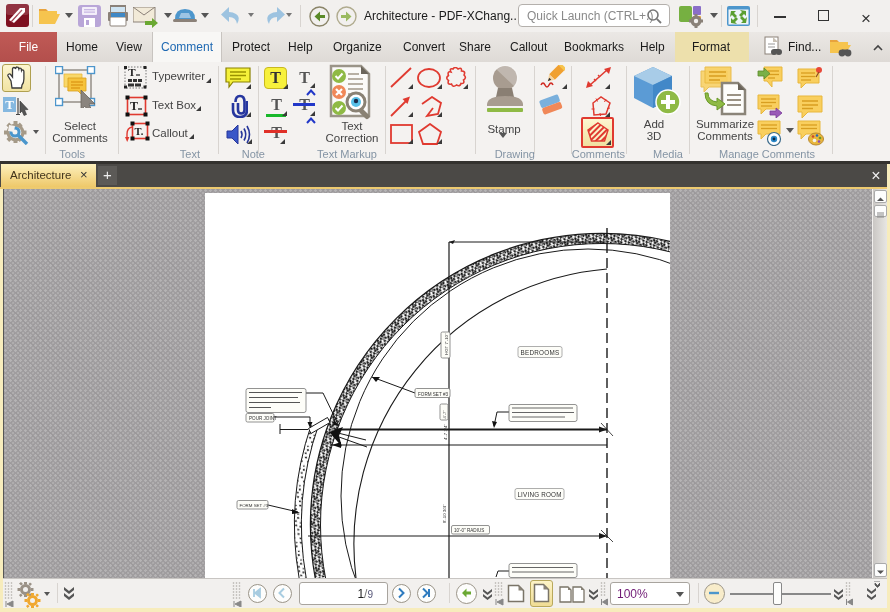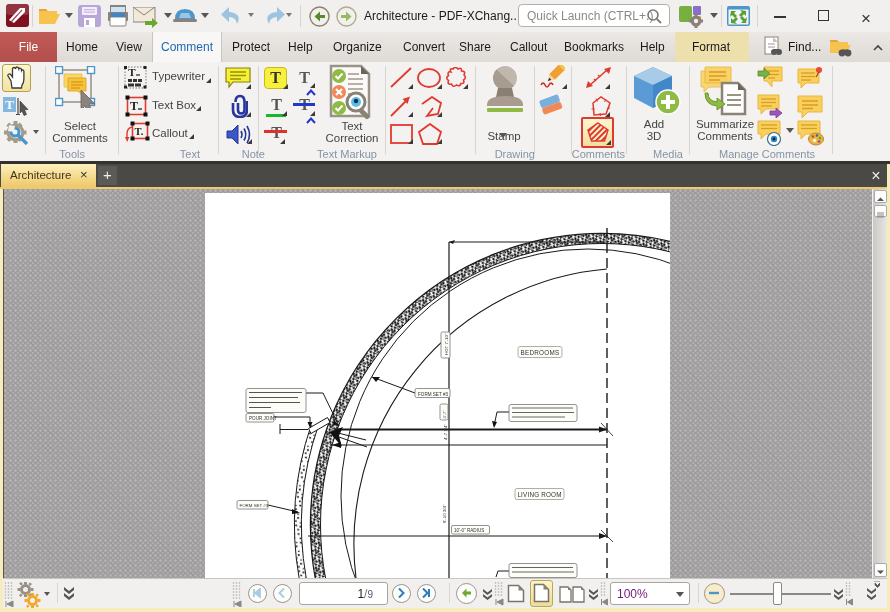--- a/index.html
+++ b/index.html
@@ -357,21 +357,21 @@
 <div class="grplbl" style="left:420px;top:148px;width:115px">Drawing</div>
 <div class="sep" style="left:475px;top:66px;height:88px"></div>
 
 <div class="abs" style="left:483px;top:65px"><svg width="44" height="50" viewBox="0 0 44 50">
       <circle cx="22" cy="13" r="12" fill="#a89c90"></circle>
       <path d="M15 23 h14 l2 9 h-18 z" fill="#8a7f73"></path>
       <path d="M4 39 q1 -8 18 -8 q17 0 18 8 l0 2 h-36 z" fill="#a89c90"></path>
       <rect x="4" y="43" width="36" height="4" rx="1" fill="#8fba45"></rect>
       <path d="M13 4 L32 22 A12 12 0 0 0 13 4" fill="rgba(255,255,255,0.28)"></path>
     </svg></div>
-<div class="btnlbl" style="left:480px;top:130px;width:48px">Stamp</div>
+<div class="btnlbl" style="left:480px;top:123px;width:48px">Stamp</div>
 <div class="abs" style="left:499px;top:133px;width:0;height:0;border-left:4px solid transparent;border-right:4px solid transparent;border-top:5px solid #555"></div>
 <div class="sep" style="left:534px;top:66px;height:88px"></div>
 
 <div class="abs" style="left:539px;top:65px"><svg width="26" height="25" viewBox="0 0 26 25">
       <g transform="rotate(45 13 12)">
         <rect x="9" y="-2" width="8" height="14" fill="#f0a030"></rect>
         <rect x="9" y="-4" width="8" height="3" fill="#f6c44e"></rect>
         <path d="M9 12 h8 l-4 6 z" fill="#f6d4a0"></path>
         <path d="M11.5 14.5 L13 18 L14.5 14.5 Z" fill="#333"></path>
       </g>

